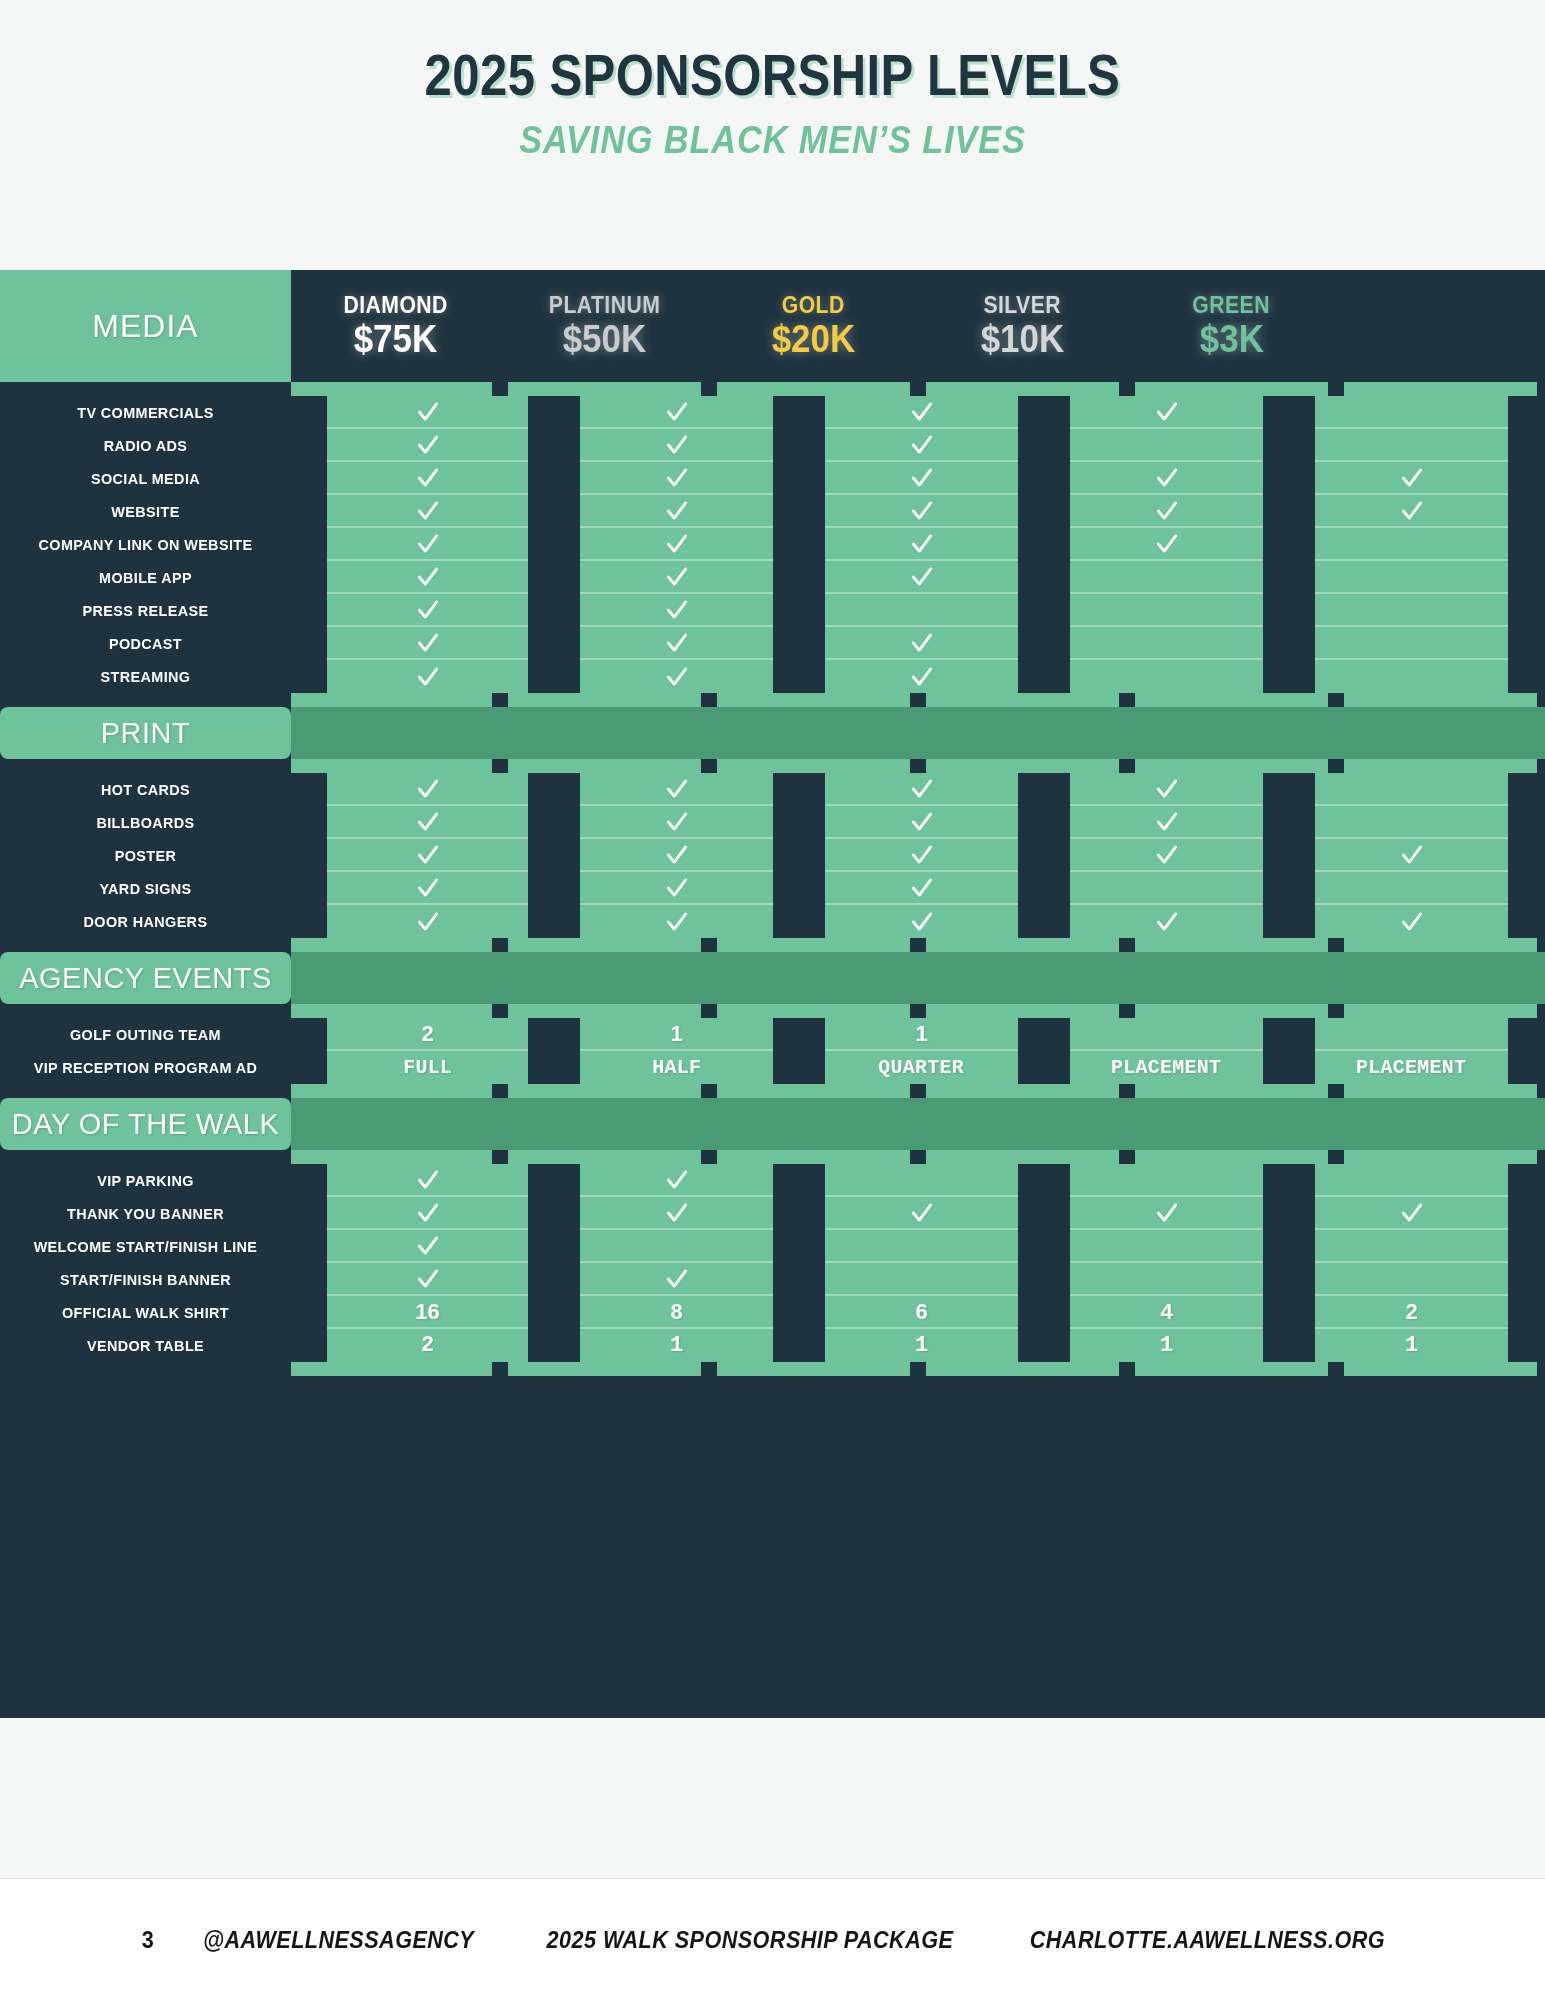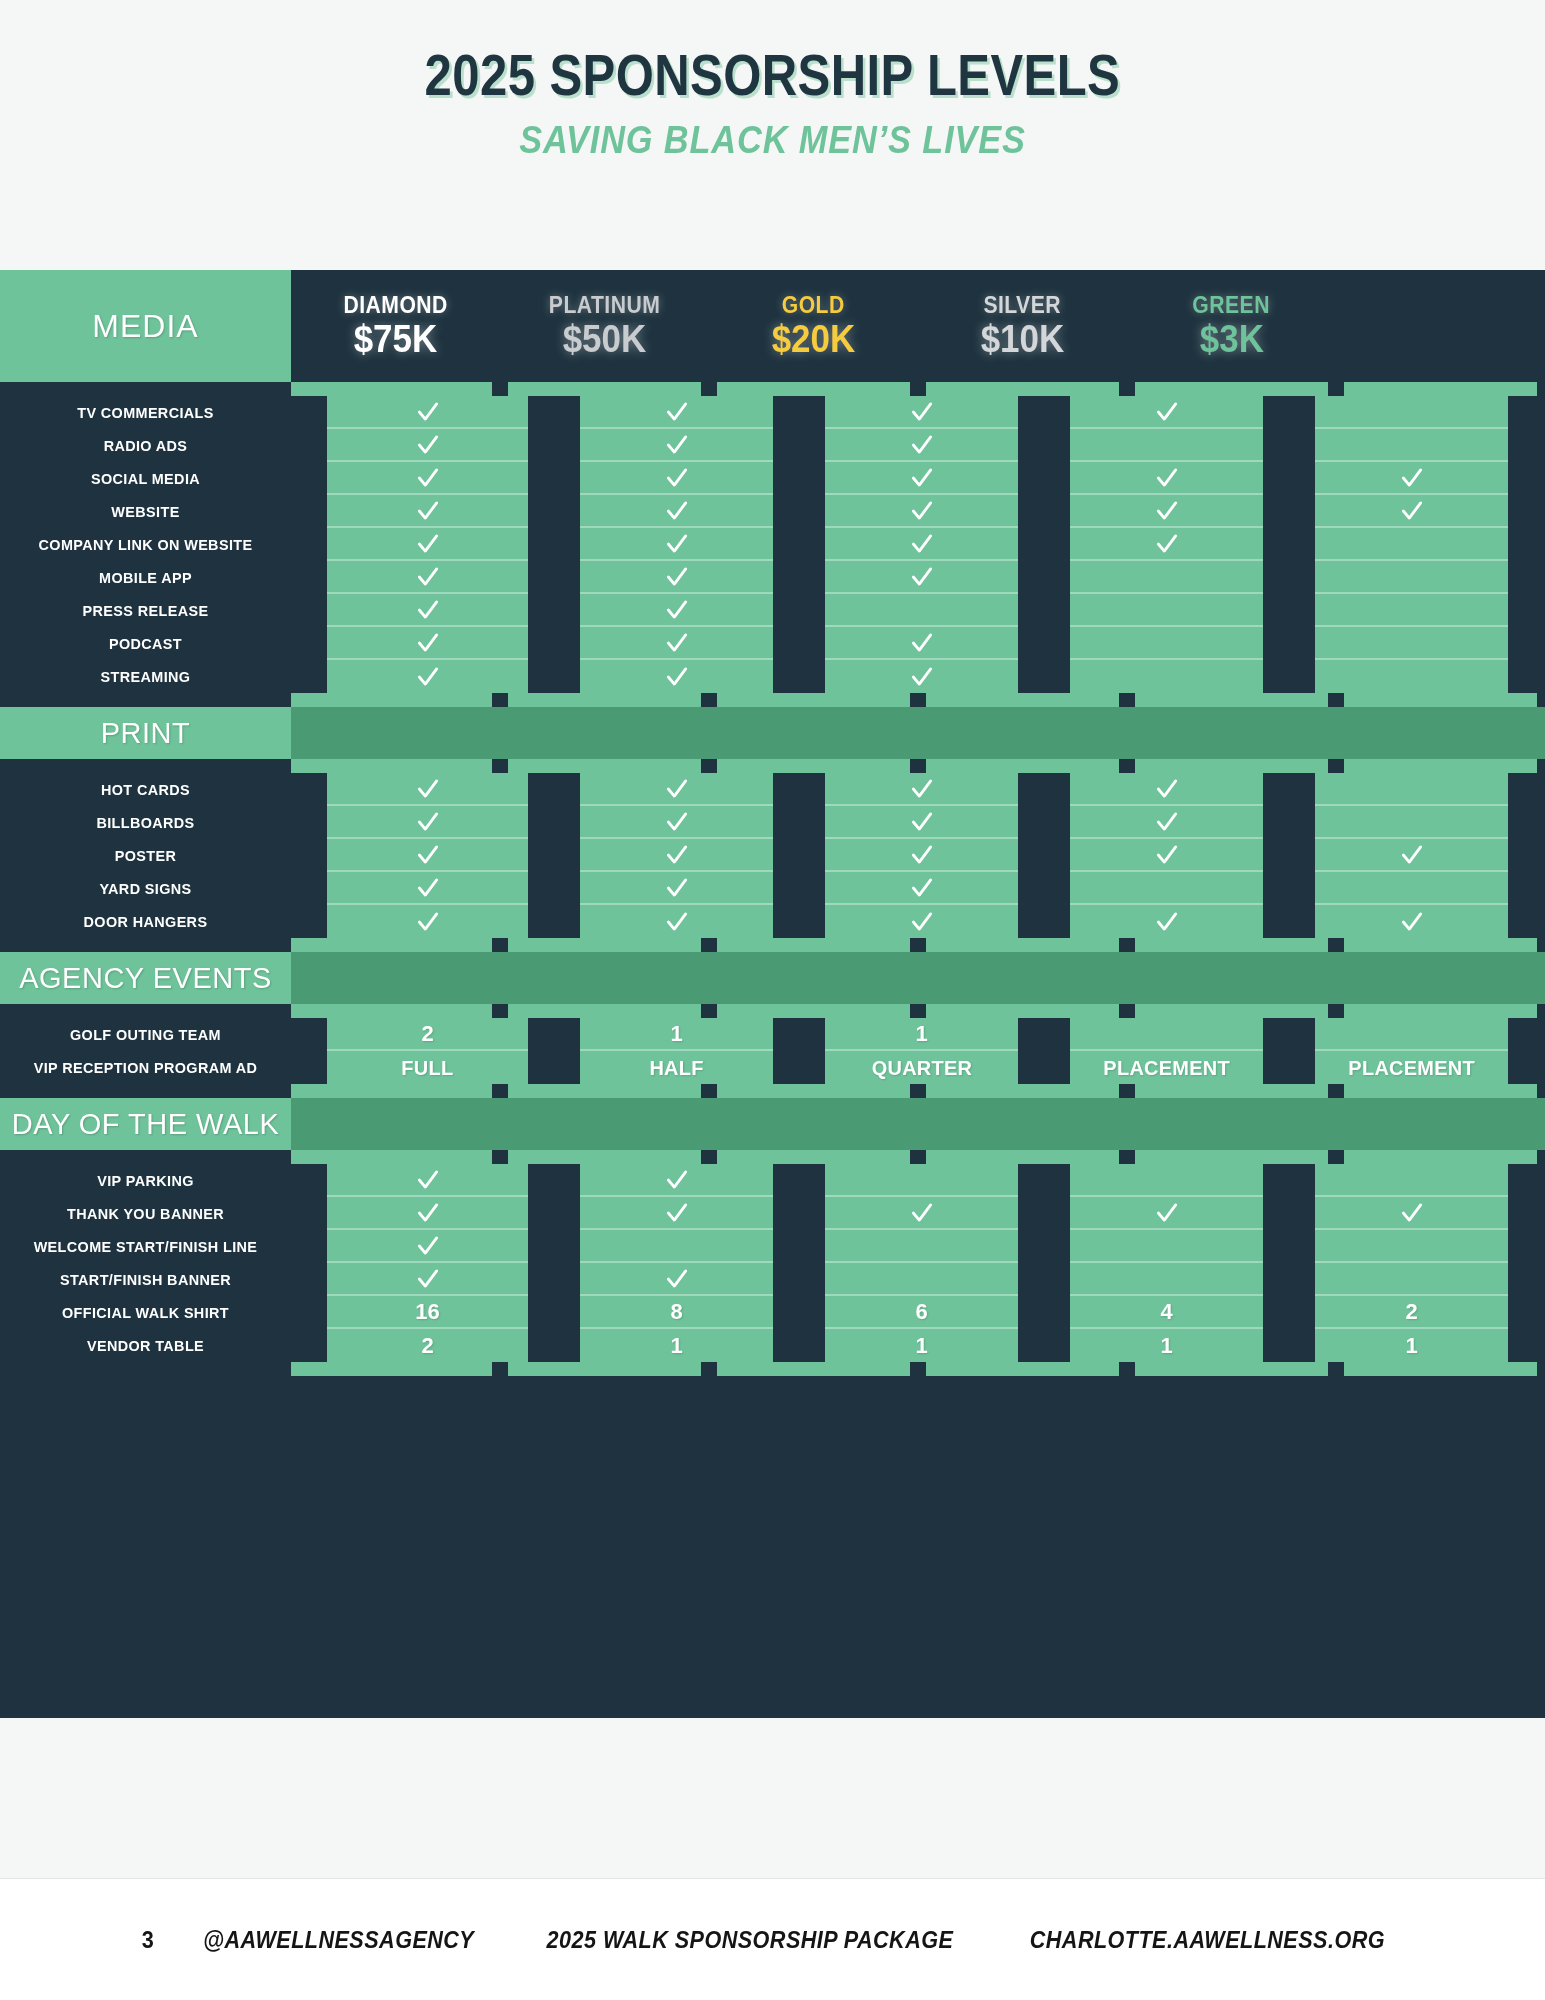--- a/index.html
+++ b/index.html
@@ -50,37 +50,38 @@
               transform:scaleX(0.92); text-shadow:0 0 9px rgba(255,255,255,0.35); }
   .tier-amt { font-size:38px; font-weight:bold; margin-top:3px;
               transform:scaleX(0.92); text-shadow:0 0 11px rgba(255,255,255,0.4); }
 
   
   .band{ height:52px; }
   .band-label{
     background:#6ec39a; display:flex; align-items:center; justify-content:center;
     color:#ffffff; font-size:29px; letter-spacing:0.5px;
     text-shadow:1px 1px 2px rgba(0,0,0,0.18);
+    border-radius:8px;
   }
   .band-fill{ background:#4a9b74; }
 
   
   .drow{ height:33px;gap:36px; }
   .drow-label{
     background:#1e333f; display:flex; align-items:center; justify-content:center;
     color:#ffffff; font-size:15px; font-weight:bold; letter-spacing:0.4px;
     transform:scaleX(0.96);
   }
   .cell{
     background:#6ec39a; display:flex; align-items:center; justify-content:center;
     position:relative; border-bottom:2px solid rgba(255,255,255,0.35);
     margin:0 8px;
   }
   .cell.first{ margin-left:0; }
-  .cell.nosep{ border-bottom:none; }
+  .cell.nosep{ border-bottom:none;font-family:Liberation Mono, monospace; }
   .check{
     width:26px; height:26px; display:block;
   }
   .val{
     color:#ffffff; font-size:22px; font-weight:bold;
     text-shadow:1px 1px 2px rgba(0,0,0,0.15);
   }
   .val.word{ font-size:21px; letter-spacing:0.3px; transform:scaleX(0.95); }
 
   

